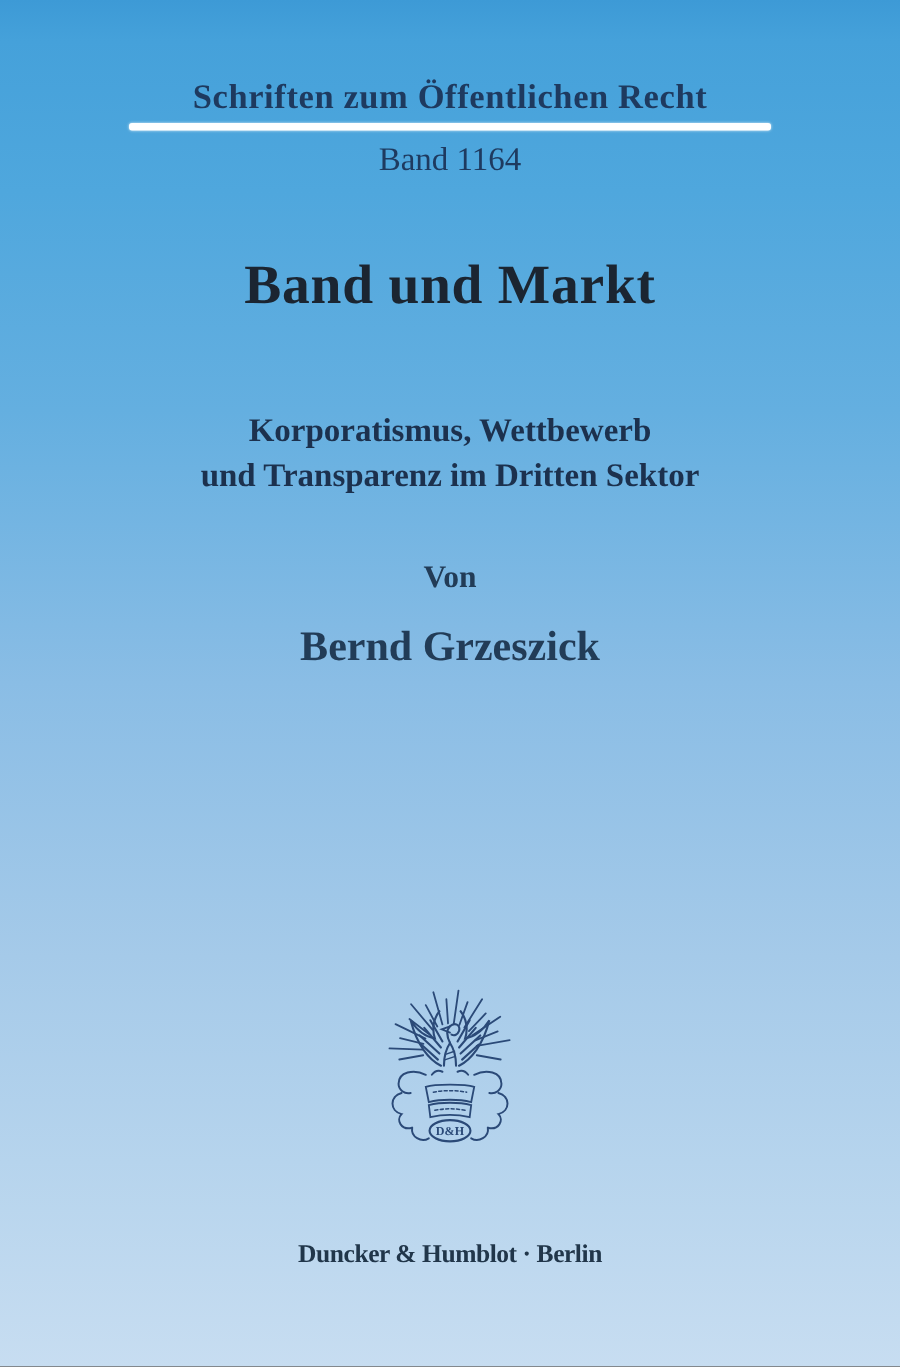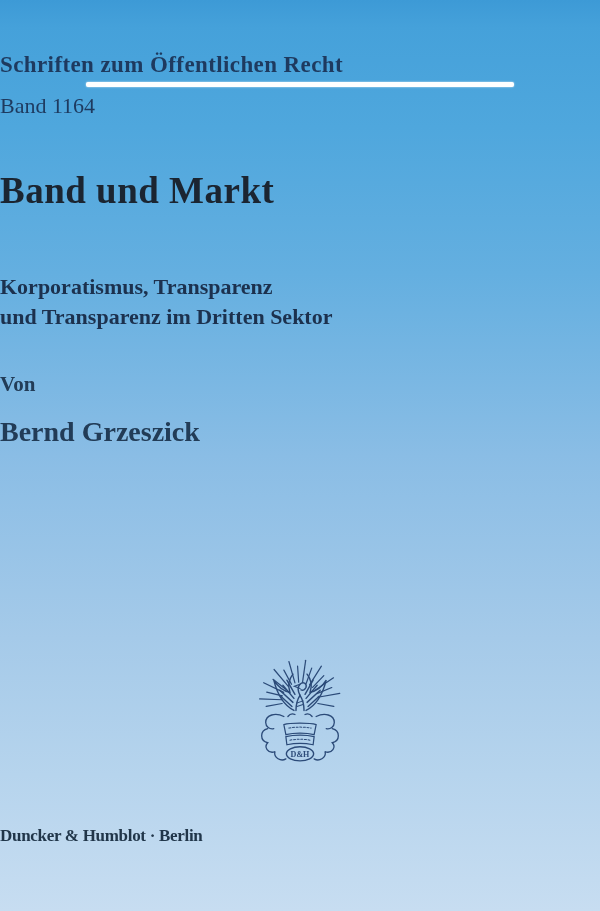--- a/index.html
+++ b/index.html
@@ -14,21 +14,21 @@
       #45a1da 3%,
       #4fa7dd 14%,
       #64afe0 30%,
       #8abde5 50%,
       #a5cae9 70%,
       #b6d4ed 85%,
       #c7ddf1 100%);
     font-family: "Liberation Serif", "DejaVu Serif", serif;
     -webkit-font-smoothing: antialiased;
   }
-  .centered { position: absolute; left: 0; width: 100%; }
+  .centered { position: absolute; left: 0; width: 100%; text-align: center; }
   .series-name {
     top: 52px;
     font-size: 23px;
     font-weight: bold;
     letter-spacing: 0.4px;
     color: #1e3a5f;
   }
   .series-rule {
     position: absolute;
     top: 82px;
@@ -99,21 +99,21 @@
 
   <div class="series-rule"></div>
 
   <div class="centered series-volume">Band 1164</div>
 
   <div class="centered book-title">
     <div>Band und Markt</div>
   </div>
 
   <div class="centered book-subtitle">
-    <div>Korporatismus, Transparenz</div>
+    <div>Korporatismus, Wettbewerb</div>
     <div>und Transparenz im Dritten Sektor</div>
   </div>
 
   <div class="centered author-prefix">Von</div>
 
   <div class="centered author-name">Bernd Grzeszick</div>
 
   <div class="emblem-wrap">
     <svg viewBox="0 0 104 112" fill="none" stroke="#2b4a78" stroke-width="1.4" stroke-linecap="round">
 

